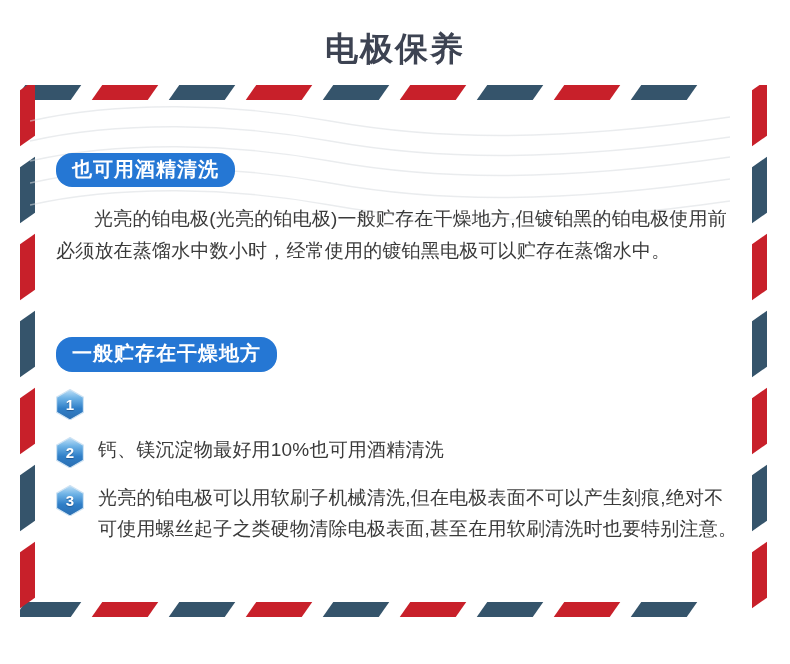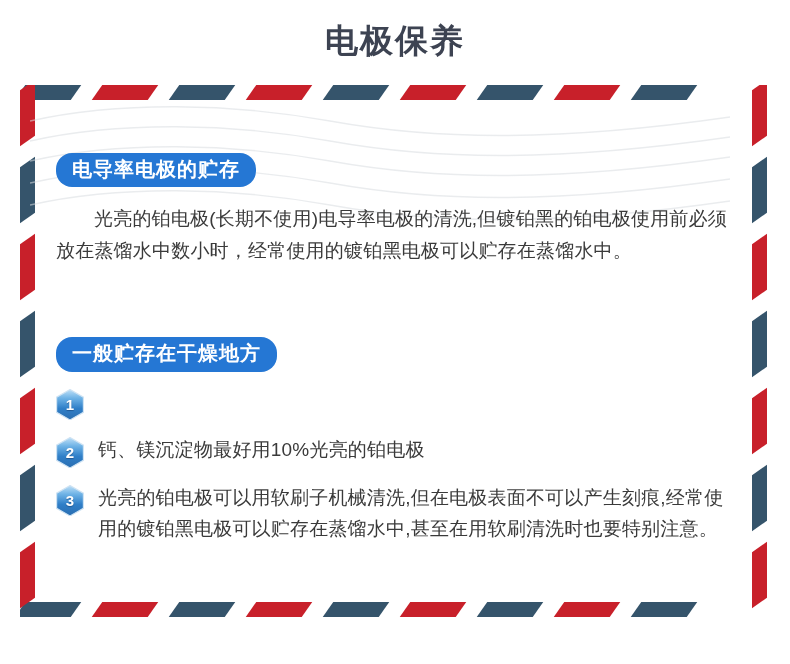--- a/index.html
+++ b/index.html
@@ -18,21 +18,21 @@
   }
 
   
   .page-title {
     text-align: center;
     font-size: 33px;
     font-weight: bold;
     color: #3d4352;
     letter-spacing: 2px;
     margin: 0;
-    padding: 14px 0 0 0;
+    padding: 22px 0 0 0;
     height: 54px;
     line-height: 54px;
   }
 
   
   .card {
     position: absolute;
     left: 20px;
     top: 85px;
     width: 750px;
@@ -222,22 +222,22 @@
       <path d="M0,42 C90,22 200,24 300,42 C400,60 520,64 700,38"></path>
       <path d="M0,62 C90,42 200,44 300,62 C400,80 520,84 700,58"></path>
       <path d="M0,84 C90,64 200,66 300,84 C400,102 520,106 700,80"></path>
       <path d="M0,106 C90,86 200,88 300,106 C400,124 520,128 700,102"></path>
     </g>
   </svg>
 
   <div class="content">
 
     <div class="section-storage">
-      <span class="badge">电导率电极的贮存</span>
-      <p class="paragraph">光亮的铂电极(长期不使用)电导率电极的清洗,但镀铂黑的铂电极使用前必须放在蒸馏水中数小时，经常使用的镀铂黑电极可以贮存在蒸馏水中。</p>
+      <span class="badge">也可用酒精清洗</span>
+      <p class="paragraph">光亮的铂电极(光亮的铂电极)一般贮存在干燥地方,但镀铂黑的铂电极使用前必须放在蒸馏水中数小时，经常使用的镀铂黑电极可以贮存在蒸馏水中。</p>
     </div>
 
     <div class="section-cleaning">
       <span class="badge">一般贮存在干燥地方</span>
 
       <div class="list">
 
         <div class="list-item">
           <span class="hex">
             <svg width="28" height="31" viewBox="0 0 28 31">
@@ -255,30 +255,30 @@
           </span>
         </div>
 
         <div class="list-item">
           <span class="hex">
             <svg width="28" height="31" viewBox="0 0 28 31">
               <polygon points="14,0.6 27.4,8.2 27.4,23.3 14,30.9 0.6,23.3 0.6,8.2" fill="url(#hg1)" stroke="#cfe3f3" stroke-width="1.2"></polygon>
             </svg>
             <span class="num">2</span>
           </span>
-          <span class="item-text">钙、镁沉淀物最好用10%光亮的铂电极</span>
+          <span class="item-text">钙、镁沉淀物最好用10%也可用酒精清洗</span>
         </div>
 
         <div class="list-item">
           <span class="hex">
             <svg width="28" height="31" viewBox="0 0 28 31">
               <polygon points="14,0.6 27.4,8.2 27.4,23.3 14,30.9 0.6,23.3 0.6,8.2" fill="url(#hg1)" stroke="#cfe3f3" stroke-width="1.2"></polygon>
             </svg>
             <span class="num">3</span>
           </span>
-          <span class="item-text">光亮的铂电极可以用软刷子机械清洗,但在电极表面不可以产生刻痕,经常使用的镀铂黑电极可以贮存在蒸馏水中,甚至在用软刷清洗时也要特别注意。</span>
+          <span class="item-text">光亮的铂电极可以用软刷子机械清洗,但在电极表面不可以产生刻痕,绝对不可使用螺丝起子之类硬物清除电极表面,甚至在用软刷清洗时也要特别注意。</span>
         </div>
 
       </div>
     </div>
 
   </div>
 </div>
 
 </body></html>

